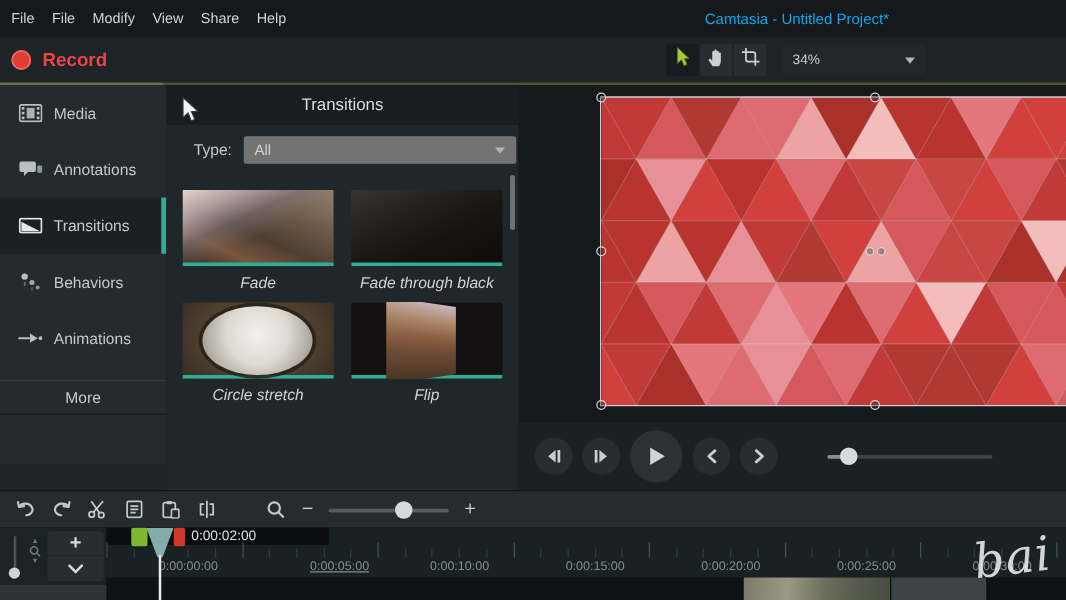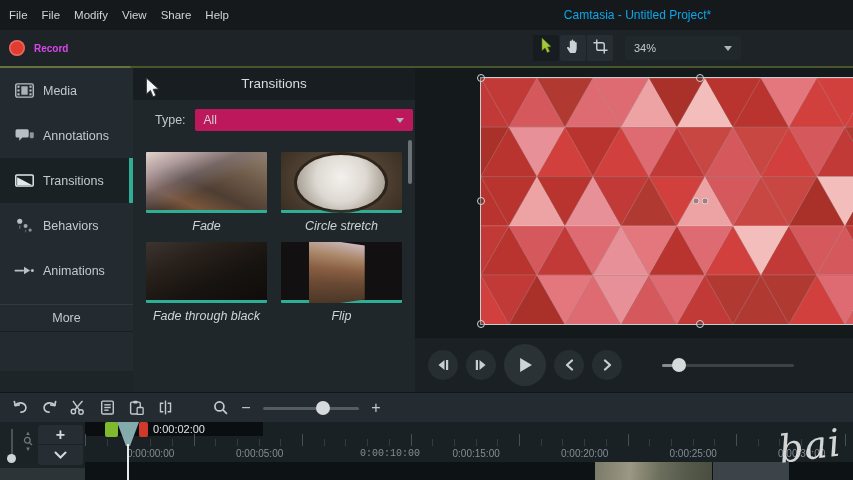--- a/index.html
+++ b/index.html
@@ -9,21 +9,21 @@
 
   
   .menubar { position:absolute; left:0; top:0; width:853px; height:30px; background:#15191b; display:flex; align-items:center; padding-left:9px; }
   .menu-item { font-size:11.5px; color:#d0d4d6; margin-right:14px; cursor:default; }
   .win-title { position:absolute; left:520px; top:0; width:235px; height:30px; line-height:30px; text-align:center; font-size:12px; color:#0ea5e9; }
 
   
   .toolbar { position:absolute; left:0; top:30px; width:853px; height:36px; background:#1d2327; }
   .record-btn { position:absolute; left:9px; top:7px; height:22px; display:flex; align-items:center; gap:9px; cursor:pointer; }
   .record-dot { width:16px; height:16px; border-radius:50%; background:var(--record,#e23b30); box-shadow:inset 0 0 0 1.5px rgba(255,255,255,.25); }
-  .record-label { font-size:10px; font-weight:bold; color:#d946ef; }
+  .record-label { font-size:15px; font-weight:bold; color:#ef4444; }
   .tools { position:absolute; left:533px; top:5px; display:flex; gap:1px; }
   .tool-btn { width:26px; height:26px; display:flex; align-items:center; justify-content:center; background:#272e33; border-radius:2px; }
   .tool-btn.selected { background:#161c20; }
   .zoom-dd { position:absolute; left:625px; top:6px; width:116px; height:24px; background:#21282c; border-radius:2px; display:flex; align-items:center; padding:0 9px; }
   .zoom-dd .val { font-size:11px; color:#c6cbce; flex:1; }
   .caret-down { width:0; height:0; border-left:4px solid transparent; border-right:4px solid transparent; border-top:5px solid #aeb5b9; }
   .olive-line { position:absolute; left:0; top:66px; width:853px; height:2px; background:linear-gradient(90deg,#66713f 0,#66713f 130px,#49552b 131px,#49552b 100%); }
 
   
   .main { position:absolute; left:0; top:68px; width:853px; height:324px; background:#161b1e; }
@@ -36,21 +36,21 @@
   .sidebar-item.selected { background:#1a2124; }
   .sidebar-item.selected::after { content:""; position:absolute; right:0; top:0; width:4px; height:100%; background:var(--accent,#2fae96); }
   .more-row { height:28px; border-top:1px solid #323a3f; border-bottom:1px solid #171d20; display:flex; align-items:center; justify-content:center; font-size:12.5px; color:#c3c9cc; margin-top:11px; cursor:pointer; }
   .sidebar-bottom { position:absolute; left:0; bottom:0; top:303px; width:133px; background:#1d2529; }
 
   
   .panel { position:absolute; left:133px; top:0; width:282px; height:324px; background:#20272b; }
   .panel-header { position:absolute; left:0; top:0; width:282px; height:32px; background:#171d20; text-align:center; line-height:32px; font-size:13.5px; color:#d8dcde; }
   .type-row { position:absolute; left:0; top:38px; width:282px; height:28px; display:flex; align-items:center; }
   .type-label { margin-left:22px; font-size:12.5px; color:#c2c8ca; }
-  .type-dd { margin-left:9px; width:218px; height:22px; background:#be185d; border-radius:2px; display:flex; align-items:center; padding:0 9px; cursor:pointer; }
+  .type-dd { margin-left:9px; width:218px; height:22px; background:#737373; border-radius:2px; display:flex; align-items:center; padding:0 9px; cursor:pointer; }
   .type-dd .val { font-size:12px; color:#cfd4d6; flex:1; }
   .panel-grid { position:absolute; left:13px; top:84px; width:256px; display:grid; grid-template-columns:121px 121px; column-gap:14px; row-gap:9px;font-style:italic; }
   .tr-card { width:121px; cursor:pointer; }
   .thumb { position:relative; width:121px; height:61px; background:#1b1917; overflow:hidden; border-radius:1px; }
   .thumb-underline { position:absolute; left:0; bottom:0; width:100%; height:3px; background:var(--accent,#2fae96); }
   .tr-label { margin-top:6px; text-align:center; font-size:12.5px; color:#ced3d5; white-space:nowrap; }
   .thumb.fade { background:
     linear-gradient(155deg, rgba(236,219,210,.95) 0%, rgba(190,170,174,.85) 20%, rgba(126,114,124,.55) 38%, rgba(0,0,0,0) 56%),
     linear-gradient(205deg, #93816f 0%, #6e5a48 30%, #4e3e32 55%, #7a563c 76%, #2f2822 100%); }
   .thumb.fade-black { background:
@@ -238,30 +238,30 @@
         </div>
       </div>
       <div class="panel-grid" id="panel-grid">
           <div class="tr-card">
             <div class="thumb fade">
               <div class="thumb-underline"></div>
             </div>
             <div class="tr-label">Fade</div>
           </div>
           <div class="tr-card">
+            <div class="thumb fade-black">
+              <div class="thumb-underline"></div>
+            </div>
+            <div class="tr-label">Fade through black</div>
+          </div>
+          <div class="tr-card">
             <div class="thumb circle-stretch">
               <div class="thumb-underline"></div>
             </div>
             <div class="tr-label">Circle stretch</div>
-          </div>
-          <div class="tr-card">
-            <div class="thumb fade-black">
-              <div class="thumb-underline"></div>
-            </div>
-            <div class="tr-label">Fade through black</div>
           </div>
           <div class="tr-card">
             <div class="thumb flip">
               <div class="thumb-underline"></div>
             </div>
             <div class="tr-label">Flip</div>
           </div>
         </div>
       <div class="panel-scrollbar"></div>
       <div class="mouse-cursor">
@@ -529,22 +529,22 @@
         <div class="tick" style="left:714.3px; top:17px; height:7px;"></div>
         <div class="tick major" style="left:736.0px; top:12px; height:12px;"></div>
         <div class="tick" style="left:757.7px; top:17px; height:7px;"></div>
         <div class="tick" style="left:779.4px; top:17px; height:7px;"></div>
         <div class="tick" style="left:801.1px; top:17px; height:7px;"></div>
         <div class="tick" style="left:822.8px; top:17px; height:7px;"></div>
         <div class="tick major" style="left:844.5px; top:12px; height:12px;"></div>
       </div>
     <div id="ruler-labels">
         <span class="ruler-label" style="left:87.0px;">0:00:00:00</span>
-        <span class="ruler-label" style="left:196px;">0:00:05:00</span>
-        <span class="ruler-label" style="left:320px;font-family:Liberation Mono, monospace;">0:00:10:00</span>
+        <span class="ruler-label" style="left:208px;text-decoration:underline;">0:00:05:00</span>
+        <span class="ruler-label" style="left:304.0px;">0:00:10:00</span>
         <span class="ruler-label" style="left:412.5px;">0:00:15:00</span>
         <span class="ruler-label" style="left:521.0px;">0:00:20:00</span>
         <span class="ruler-label" style="left:629.5px;">0:00:25:00</span>
         <span class="ruler-label" style="left:738.0px;">0:00:30:00</span>
         <span class="ruler-label" style="left:846.5px;">0:00:35:00</span>
       </div>
     <div class="track-row">
       <div class="clip thumbnail"></div>
       <div class="clip plain"></div>
     </div>

